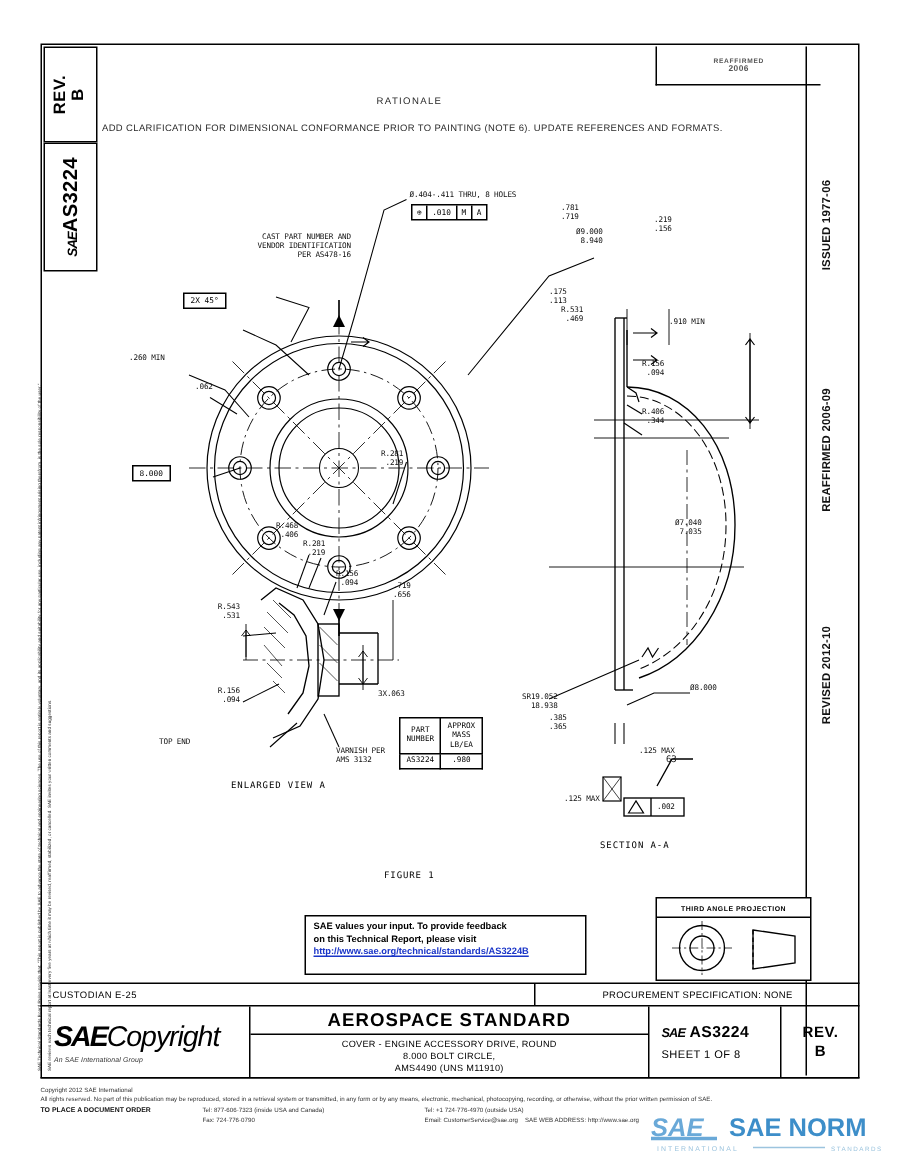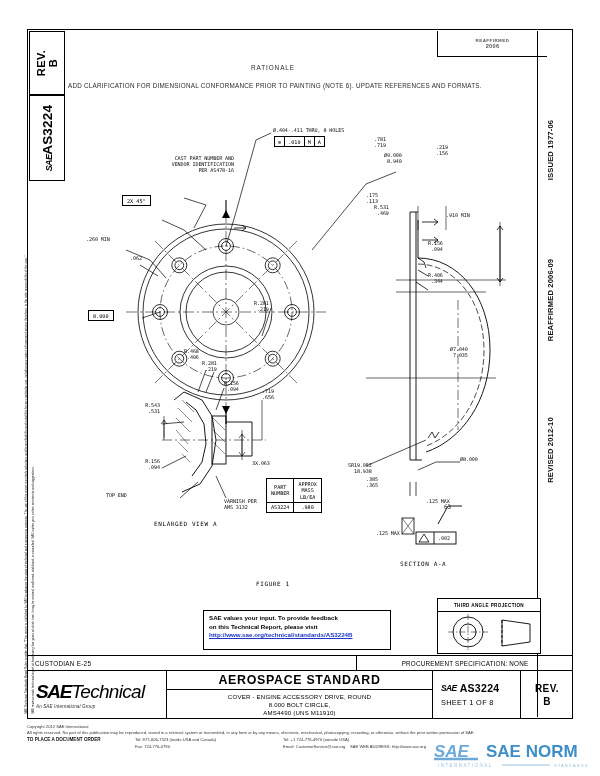--- a/index.html
+++ b/index.html
@@ -449,21 +449,21 @@
 
   <div class="tb">
     <div class="tb-row1">
       <div class="tb-cust">CUSTODIAN  E-25</div>
       <div class="tb-proc">PROCUREMENT SPECIFICATION:  NONE</div>
     </div>
     <div class="tb-row2">
       <div class="tb-logo">
         <div class="logo-main">
           <span class="logo-sae">SAE</span>
-            <span class="logo-aero">Technical</span>
+            <span class="logo-aero">Copyright</span>
         </div>
         <div class="logo-sub">An SAE International Group</div>
       </div>
       <div class="tb-mid">
         <span class="tb-as">AEROSPACE STANDARD</span>
         <div class="tb-desc">
           <div>COVER - ENGINE ACCESSORY DRIVE, ROUND</div>
           <div>8.000 BOLT CIRCLE,</div>
           <div>AMS4490 (UNS M11910)</div>
         </div>

